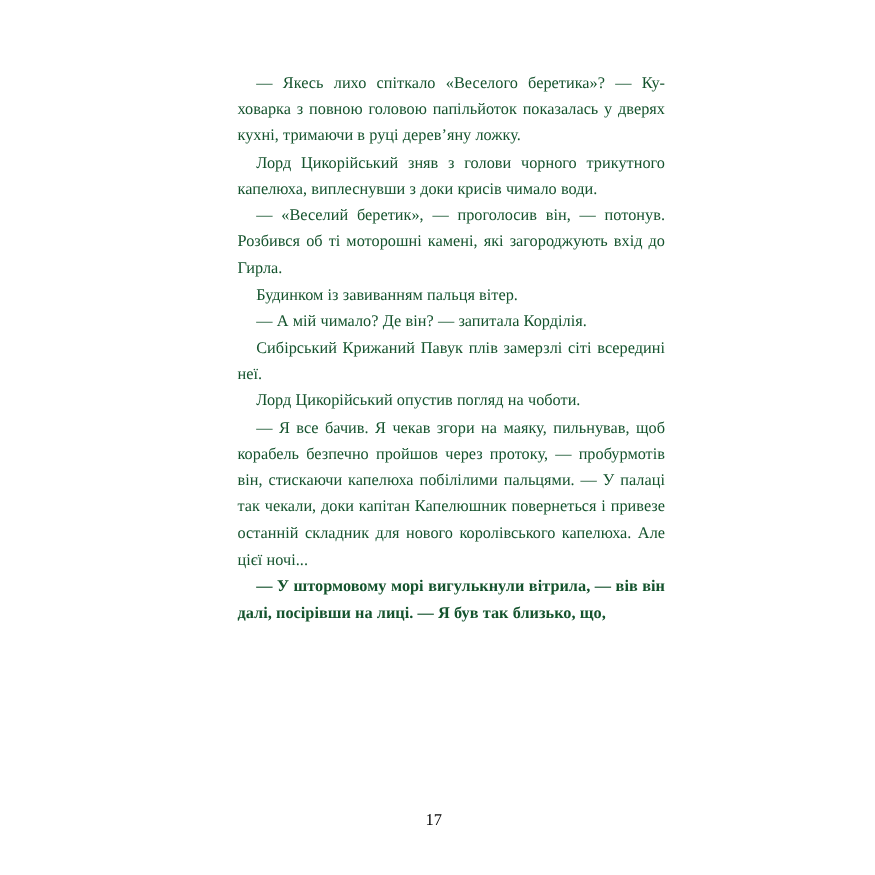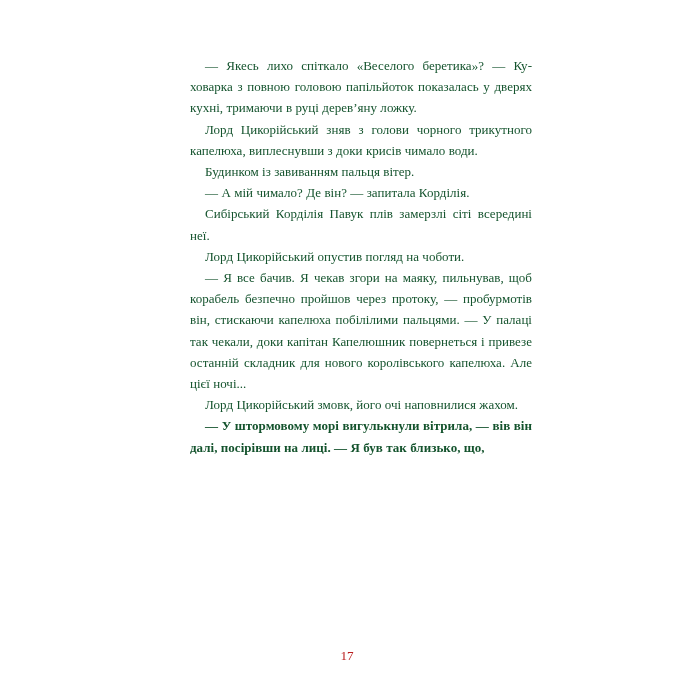--- a/index.html
+++ b/index.html
@@ -54,36 +54,36 @@
   }
 
   .page-number {
     position: absolute;
     left: 0;
     top: 648px;
     width: 694px;
     text-align: center;
     font-size: 13.2px;
     line-height: 16px;
-    color: #b91c1c;
+    color: #000000;
     font-family: "Liberation Serif", "DejaVu Serif", serif;
   }
 </style>
 </head>
 <body>
 
 <div class="page">
 
   <div class="text-block">
     <p class="para">— Якесь лихо спіткало «Веселого беретика»? — Ку­ховарка з повною головою папільйоток показалась у дверях кухні, тримаючи в руці дерев’яну ложку.</p>
     <p class="para">Лорд Цикорійський зняв з голови чорного трикут­ного капелюха, виплеснувши з доки крисів чимало води.</p>
+    <p class="para">— «Веселий беретик», — проголосив він, — потонув. Розбився об ті моторошні камені, які загороджують вхід до Гирла.</p>
     <p class="para">Будинком із завиванням пальця вітер.</p>
     <p class="para">— А мій чимало? Де він? — запитала Корділія.</p>
-    <p class="para">Сибірський Корділія Павук плів замерзлі сіті все­редині неї.</p>
+    <p class="para">Сибірський Крижаний Павук плів замерзлі сіті все­редині неї.</p>
     <p class="para">Лорд Цикорійський опустив погляд на чоботи.</p>
     <p class="para">— Я все бачив. Я чекав згори на маяку, пильнував, щоб корабель безпечно пройшов через протоку, — про­бурмотів він, стискаючи капелюха побілілими пальця­ми. — У палаці так чекали, доки капітан Капелюшник повернеться і привезе останній складник для нового королівського капелюха. Але цієї ночі...</p>
-    <p class="para">Лорд Цикорійський змовк, його очі наповнилися жахом.</p>
     <p class="para">— У штормовому морі вигулькнули вітрила, — вів він далі, посірівши на лиці. — Я був так близько, що,</p>
   </div>
 
   <div class="page-number">17</div>
 
 </div>
 
 </body></html>

